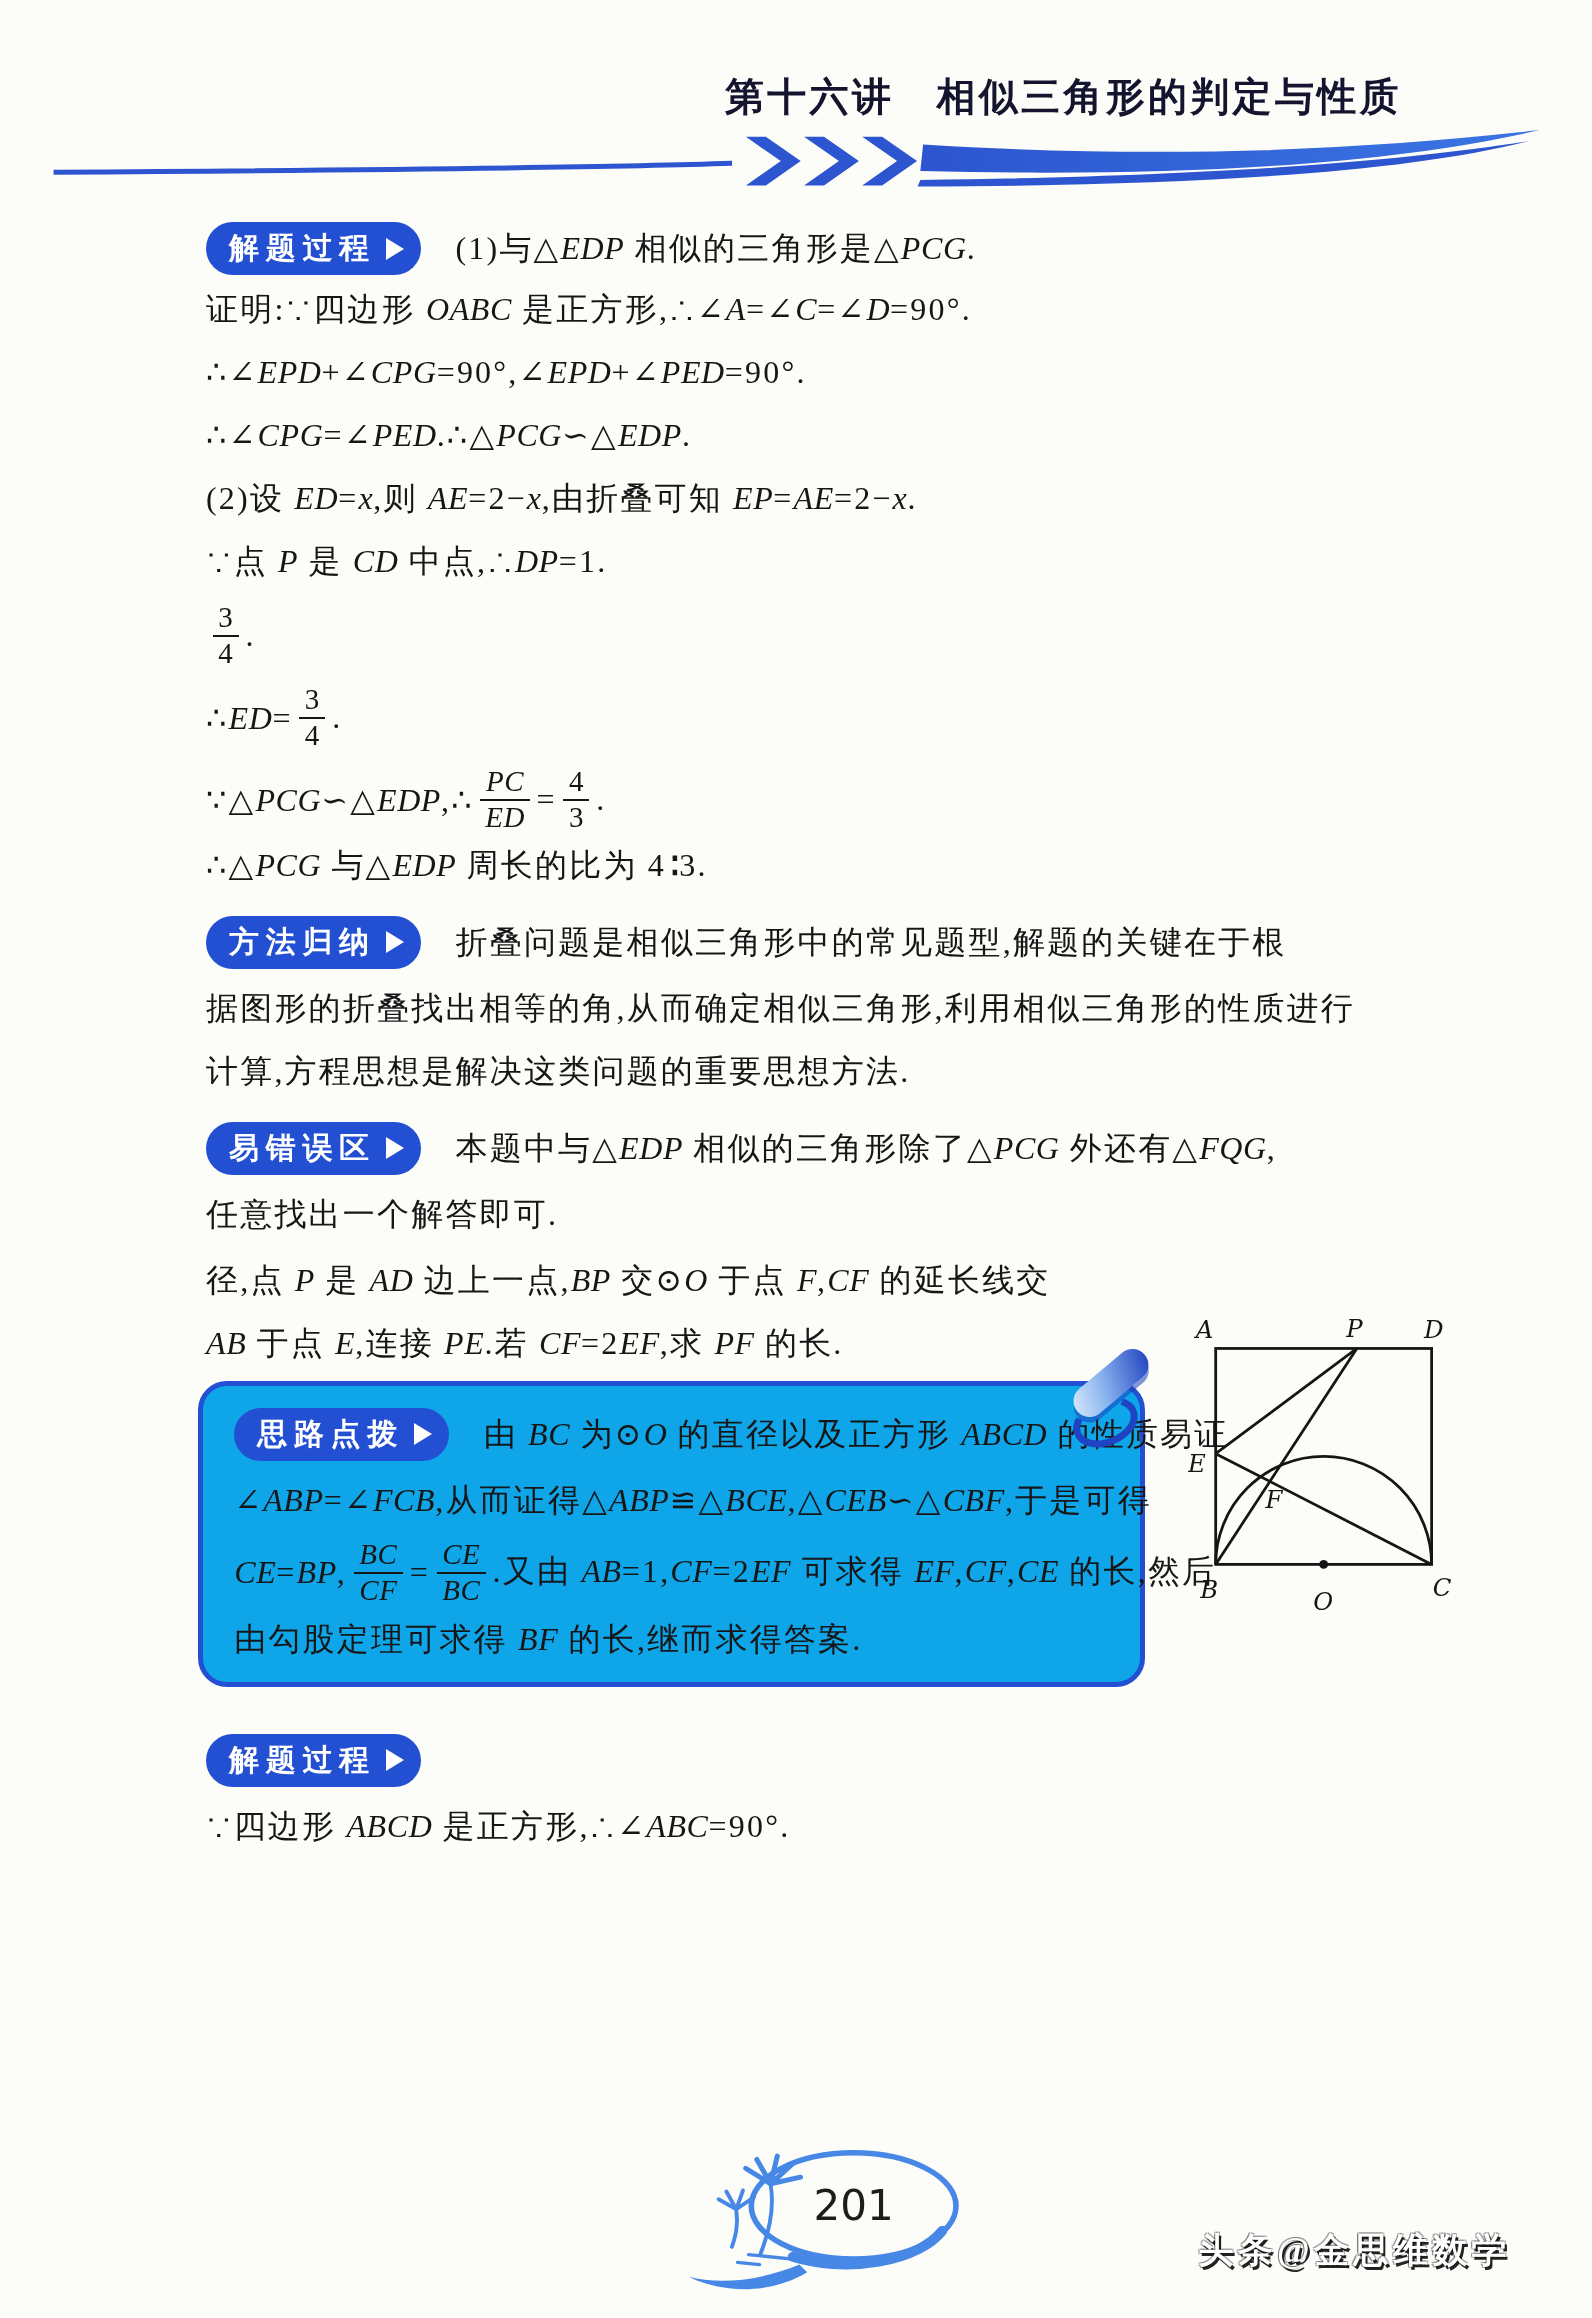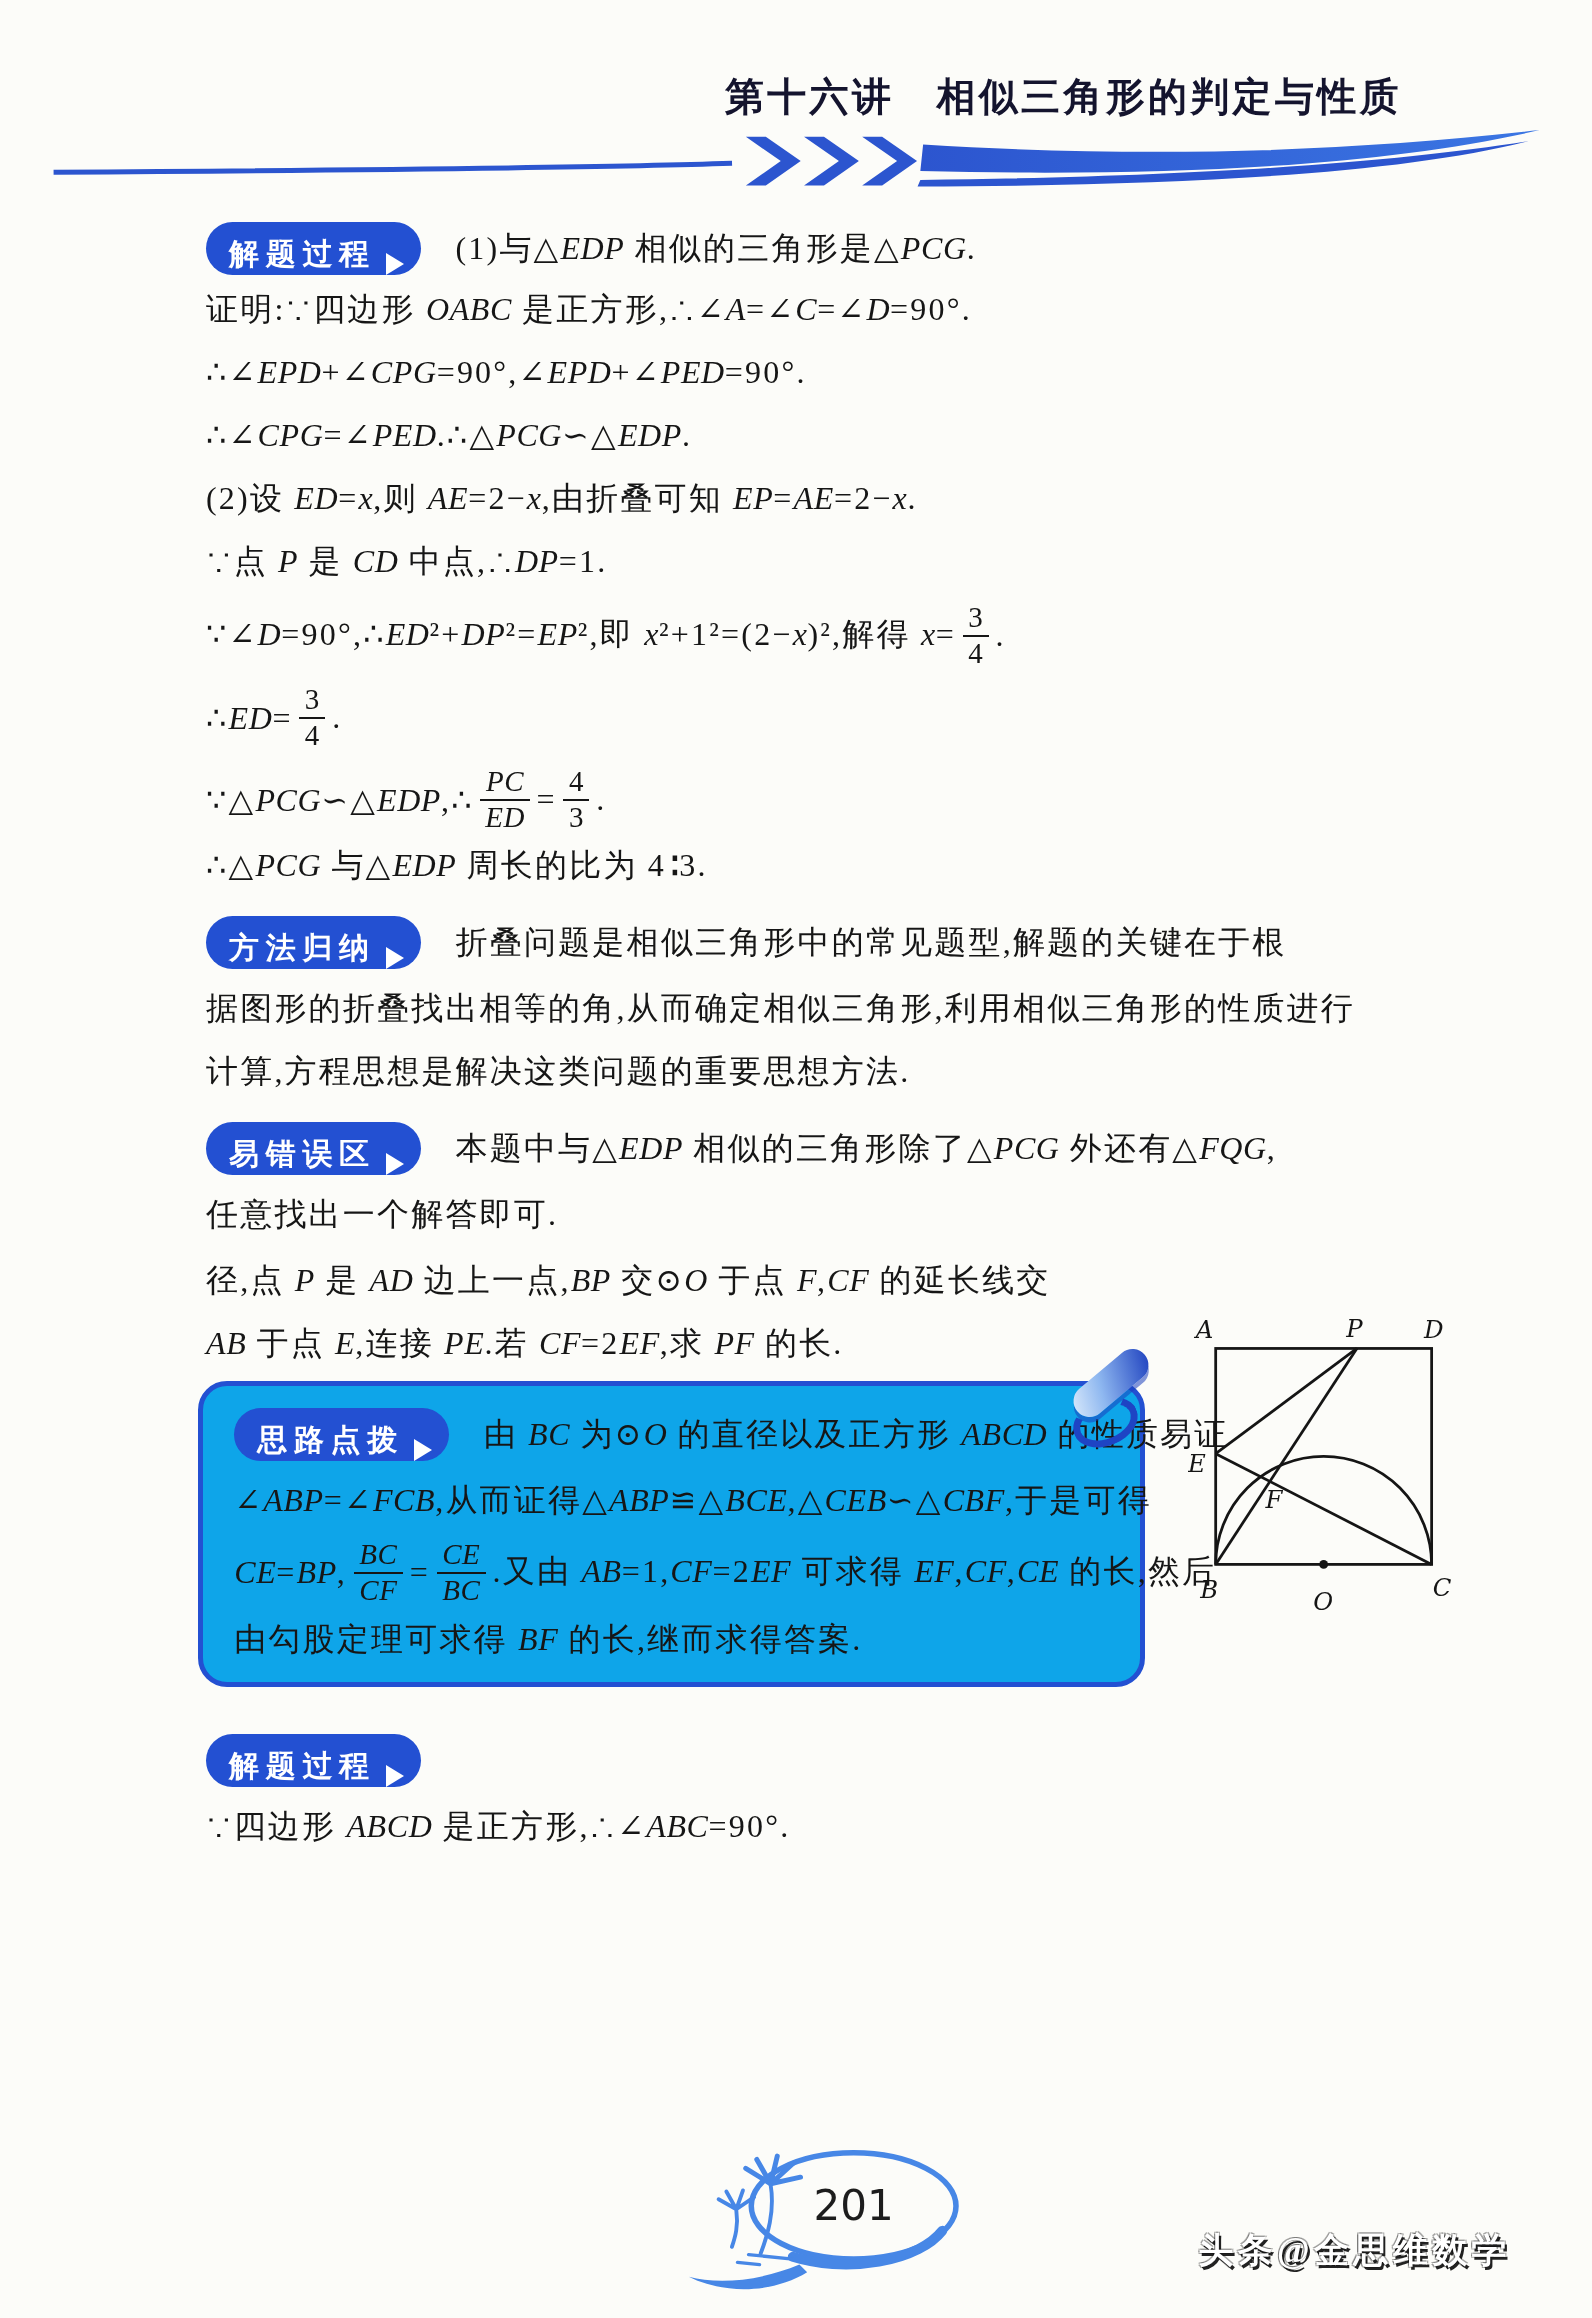--- a/index.html
+++ b/index.html
@@ -16,21 +16,21 @@
   }
   .swoosh{position:absolute; left:50px; top:129px;}
   
   .content{position:absolute; left:206px; top:222px; width:1253px;}
   .ln{font-size:32px; line-height:35px; letter-spacing:2.2px; margin:0 0 28px; white-space:nowrap;}
   .ln i, .fl i, .badge-row i{font-style:italic; letter-spacing:0.6px;}
   .badge-row{display:flex; align-items:center; gap:35px; margin:0 0 22px;}
   .badge-row .ln{margin:0;}
   .badge{
     background:#2350d2; color:#fff; border-radius:33px; height:53px;
-    padding:0 16.6px 0 23px; display:inline-flex; align-items:flex-end; gap:9px;
+    padding:0 16.6px 0 23px; display:inline-flex; align-items:center; gap:9px;
     font-family:"Liberation Sans","DejaVu Sans",sans-serif;
     font-size:30px; font-weight:700; letter-spacing:6.7px; flex:0 0 auto;
   }
   .badge.small{padding:0 16.6px; letter-spacing:2.2px; height:50px;}
   .tri{width:0;height:0;border-left:18px solid #fff;border-top:11.6px solid transparent;border-bottom:11.6px solid transparent;margin-left:1.1px;}
   .fl{display:flex; align-items:center; font-size:32px; letter-spacing:2.2px; margin:0 0 13.3px; white-space:nowrap;}
   .frac{display:inline-flex; flex-direction:column; align-items:center; margin:0 6.7px; vertical-align:middle;}
   .frac span{font-size:29px; line-height:33px; letter-spacing:0.6px;}
   .frac .num{border-bottom:2.2px solid #161616; padding:0 5.5px 1.1px;}
   .mb24{margin-bottom:13.3px;} .mb28{margin-bottom:15.5px;} .mb30{margin-bottom:16.6px;}
@@ -111,21 +111,20 @@
       </span>
       <span class="ln m">(1)与△<i>EDP</i> 相似的三角形是△<i>PCG</i>.</span>
     </div>
     <p class="ln m">证明:∵四边形 <i>OABC</i> 是正方形,∴∠<i>A</i>=∠<i>C</i>=∠<i>D</i>=90°.</p>
     <p class="ln m">∴∠<i>EPD</i>+∠<i>CPG</i>=90°,∠<i>EPD</i>+∠<i>PED</i>=90°.</p>
     <p class="ln m">∴∠<i>CPG</i>=∠<i>PED</i>.∴△<i>PCG</i>∽△<i>EDP</i>.</p>
     <p class="ln m">(2)设 <i>ED</i>=<i>x</i>,则 <i>AE</i>=2−<i>x</i>,由折叠可知 <i>EP</i>=<i>AE</i>=2−<i>x</i>.</p>
     <p class="ln m mb40">∵点 <i>P</i> 是 <i>CD</i> 中点,∴<i>DP</i>=1.</p>
 
     <div class="fl mb24">
-      <span class="m">∵∠<i>D</i>=90°,∴<i>ED</i>²+<i>DP</i>²=<i>EP</i>²,即 <i>x</i>²+1²=(2−<i>x</i>)²,解得 <i>x</i>=</span>
       <span class="frac">
         <span class="num m">3</span>
         <span class="den m">4</span>
       </span>
       <span class="m">.</span>
     </div>
 
     <div class="fl mb24">
       <span class="m">∴<i>ED</i>=</span>
       <span class="frac">

